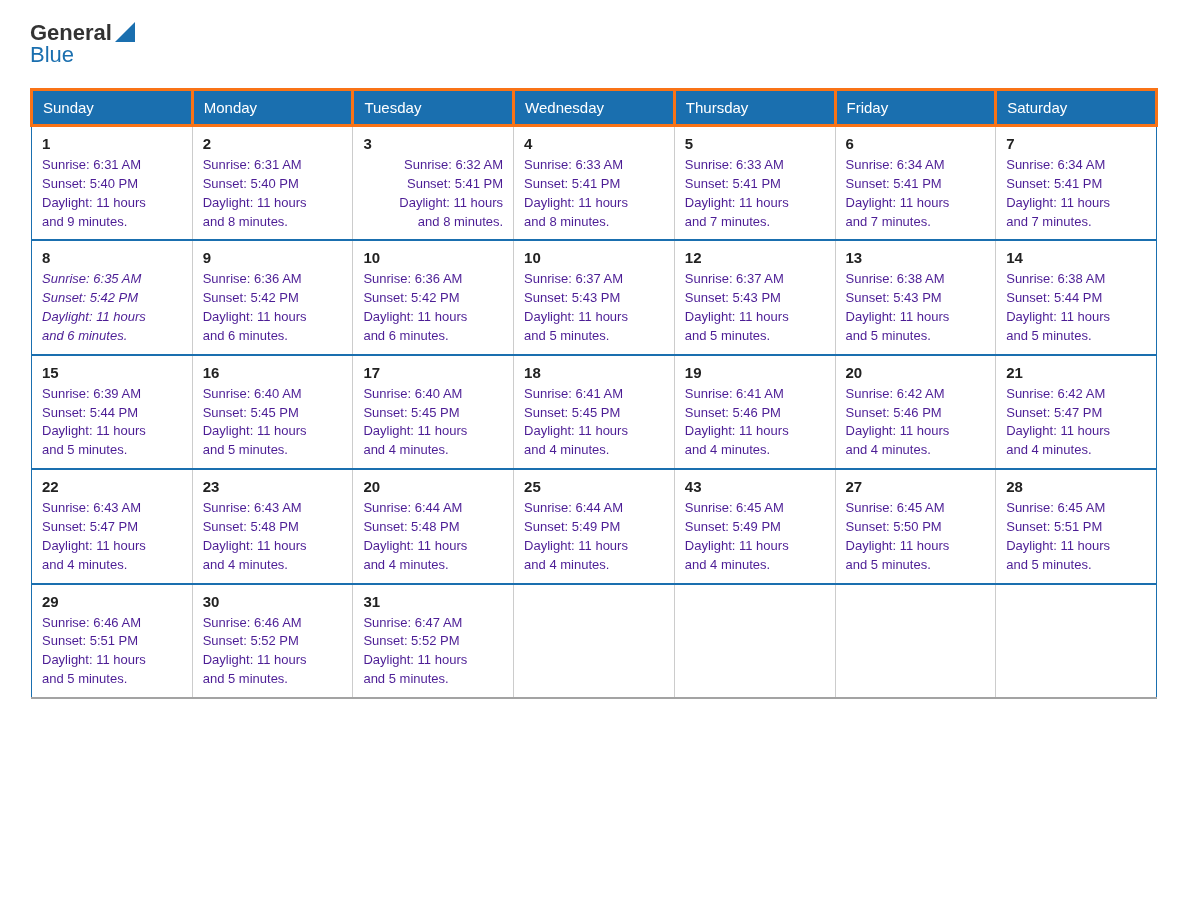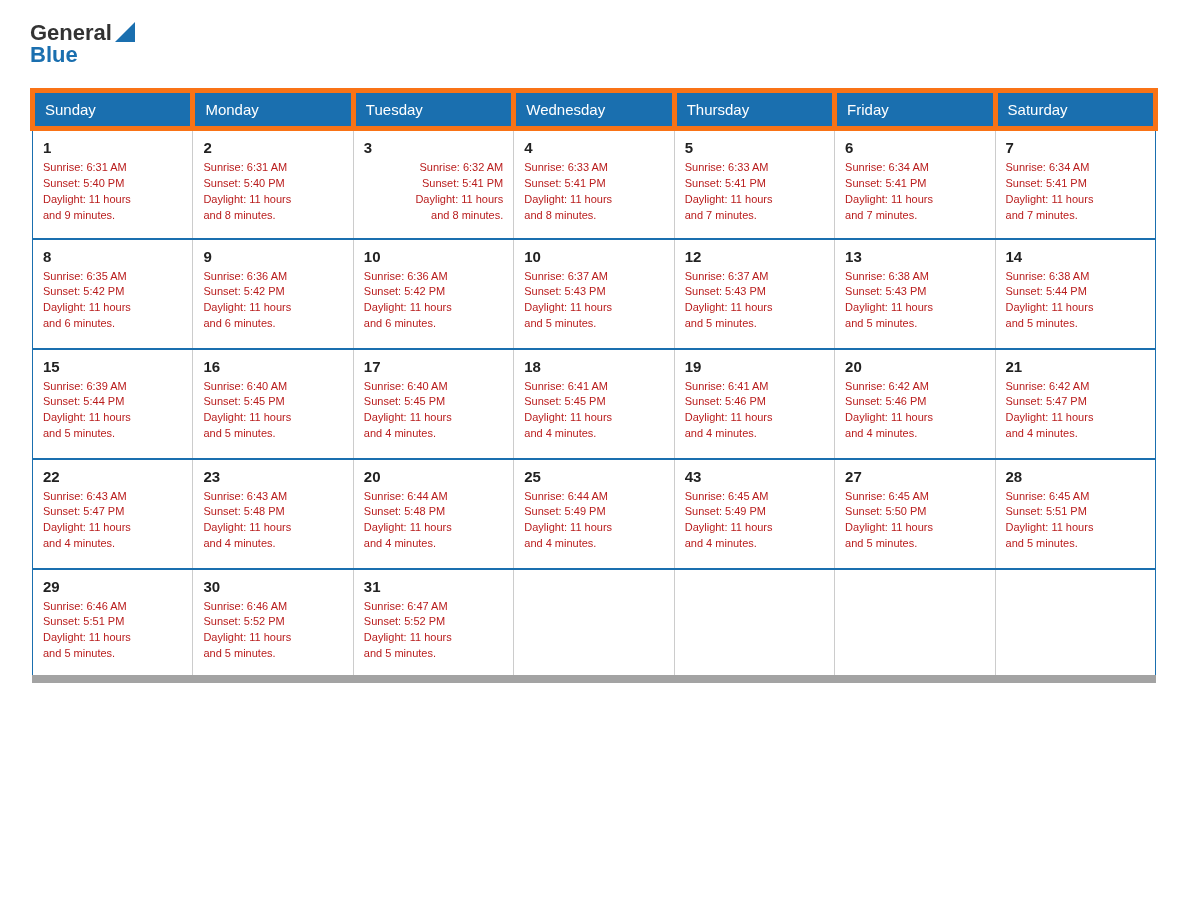--- a/index.html
+++ b/index.html
@@ -42,21 +42,21 @@
     }
     thead tr {
       background-color: #1a6faf;
     }
     thead th {
       color: #fff;
       font-size: 15px;
       font-weight: normal;
       padding: 8px 10px;
       text-align: left;
-      border: 5px solid #f97316;
+      border: 3px solid #f97316;
     }
     tbody tr {
       border-bottom: 2px solid #1a6faf;
     }
     tbody td {
       vertical-align: top;
       padding: 8px 10px;
       font-size: 13px;
       color: #333;
       border-left: 1px solid #ccc;
@@ -70,47 +70,47 @@
       border-right: 1px solid #1a6faf;
     }
     .day-number {
       font-size: 15px;
       font-weight: bold;
       color: #222;
       display: block;
       margin-bottom: 4px;
     }
     .day-info {
-      font-size: 11px;
+      font-size: 13px;
       line-height: 1.45;
-      color: #b91c1c;
+      color: #4c1d95;
     }
     .empty-cell {
       background: #fff;
     }
     tbody tr:last-child {
-      border-bottom: 8px solid #a3a3a3;
+      border-bottom: 2px solid #a3a3a3;
     }
   </style>
 </head>
 <body>
 
 <div class="header">
   <div class="logo">
   <div style="display:flex;flex-direction:column;align-items:flex-start;">
     <div style="display:flex;align-items:center;">
       <span style="font-size:22px;font-weight:bold;color:#333;">General</span>
       <span style="display:inline-block;margin-left:3px;margin-top:2px;">
         <svg width="20" height="20" viewBox="0 0 20 20">
           <polygon points="0,20 20,20 20,0" fill="#1a6faf"></polygon>
         </svg>
       </span>
     </div>
     <div style="margin-top:-4px;margin-left:0px;">
-      <span style="font-size:22px;font-weight:bold;color:#1a6faf;">Blue</span>
+      <span style="font-size:22px;font-weight:normal;color:#1a6faf;">Blue</span>
     </div>
   </div>
 </div>
   <div class="title-section">
     <div class="month-title"></div>
     <div class="subtitle"></div>
   </div>
 </div>
 
 <table>
@@ -173,21 +173,21 @@
           <span class="day-number">7</span>
           <div class="day-info" style="white-space: pre-line;">Sunrise: 6:34 AM
 Sunset: 5:41 PM
 Daylight: 11 hours
 and 7 minutes.</div>
         </td>
       </tr>
       <tr>
         <td>
           <span class="day-number">8</span>
-          <div class="day-info" style="white-space: pre-line;">Sunrise: 6:35 AM
+          <div class="day-info" style="white-space: pre-line; font-style: italic;">Sunrise: 6:35 AM
 Sunset: 5:42 PM
 Daylight: 11 hours
 and 6 minutes.</div>
         </td>
         <td>
           <span class="day-number">9</span>
           <div class="day-info" style="white-space: pre-line;">Sunrise: 6:36 AM
 Sunset: 5:42 PM
 Daylight: 11 hours
 and 6 minutes.</div>

